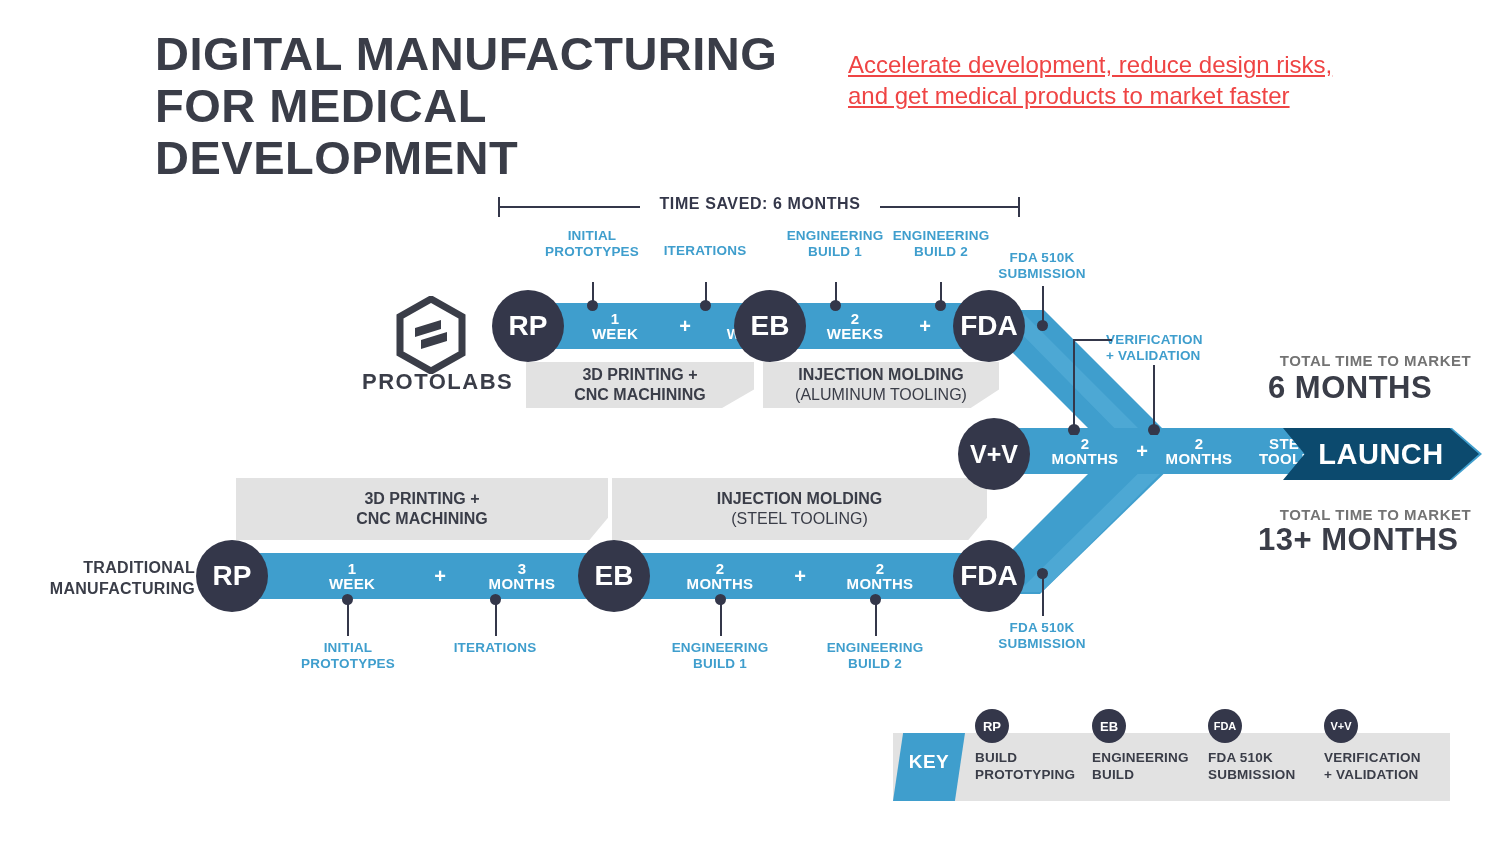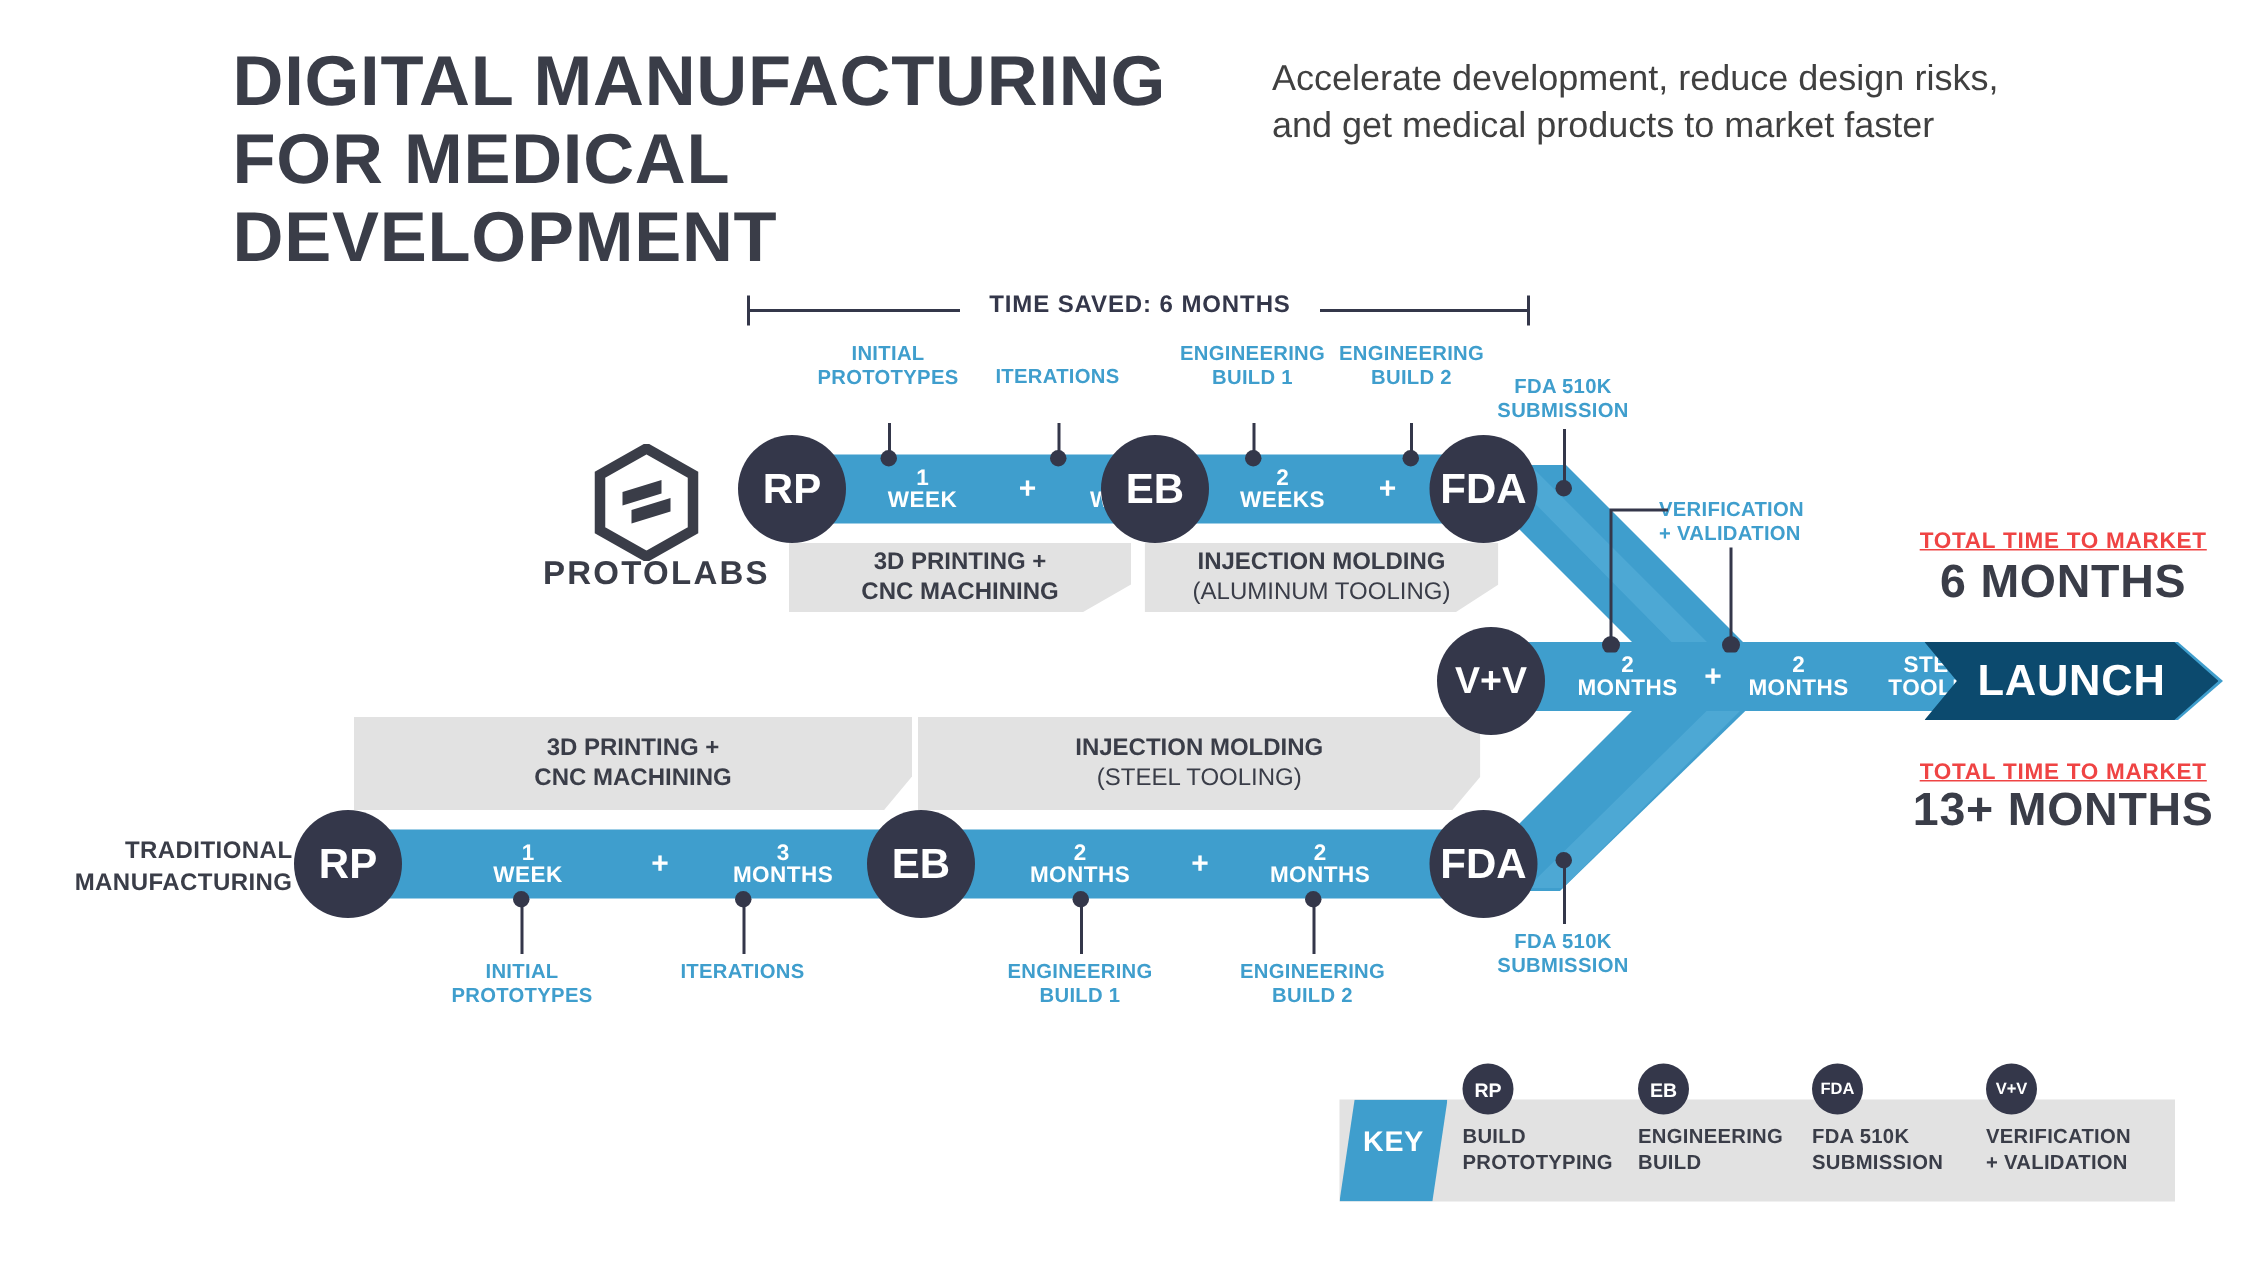--- a/index.html
+++ b/index.html
@@ -3,22 +3,22 @@
 <meta charset="utf-8">
 <style>
   html,body{margin:0;padding:0;background:#ffffff;}
   body{width:1500px;height:844px;position:relative;overflow:hidden;
        font-family:"Liberation Sans","DejaVu Sans",sans-serif;color:#383b45;}
   .abs{position:absolute;}
 
   
   #title{left:155px;top:28px;width:700px;font-size:47px;line-height:52px;
          font-weight:bold;letter-spacing:0.5px;color:#3a3d48;}
-  #subtitle{left:848px;top:37px;width:600px;font-size:24px;line-height:31px;
-            font-weight:normal;color:#404040;}
+  #subtitle{left:848px;top:49px;width:600px;font-size:24px;line-height:31px;
+            font-weight:normal;color:#ef4444;text-decoration:underline;}
 
   
   .bar{background:#3f9ecd;height:46px;}
   .bar-lo{background:#3f9ecd;height:46px;}
   .node{background:#34374a;border-radius:50%;color:#fff;font-weight:bold;
         display:flex;align-items:center;justify-content:center;z-index:6;}
   .node.big{width:72px;height:72px;font-size:28px;}
   .node.vv{width:72px;height:72px;font-size:25px;}
   .seg{position:absolute;top:0;height:46px;display:flex;flex-direction:column;
        align-items:center;justify-content:center;color:#ffffff;
@@ -37,22 +37,22 @@
   .dot{background:#34374a;border-radius:50%;width:11px;height:11px;z-index:7;}
 
   
   #ts-line{left:498px;top:206px;width:522px;height:2px;background:#34374a;}
   #ts-capL{left:498px;top:197px;width:2px;height:20px;background:#34374a;}
   #ts-capR{left:1018px;top:197px;width:2px;height:20px;background:#34374a;}
   #ts-label{left:640px;top:195px;width:240px;text-align:center;background:#fff;
             font-size:16px;font-weight:bold;letter-spacing:.6px;color:#34374a;}
 
   
-  .tot-s{font-size:15px;font-weight:bold;letter-spacing:.5px;text-align:center;color:#ef4444;text-decoration:underline;}
-  .tot-b{font-size:31px;font-weight:bold;text-align:center;color:#3a3d48;letter-spacing:.5px;}
+  .tot-s{font-size:15px;font-weight:bold;letter-spacing:.5px;text-align:center;color:#737373;}
+  .tot-b{font-size:31px;font-weight:bold;text-align:left;color:#3a3d48;letter-spacing:.5px;}
 
   
   #plogo{left:394px;top:296px;}
   #pname{left:362px;top:369px;font-size:22px;font-weight:bold;letter-spacing:1.5px;color:#3a3d48;}
 
   
   #trad{left:15px;top:557px;width:180px;text-align:right;font-size:16px;
         line-height:21px;font-weight:bold;letter-spacing:.3px;color:#3a3d48;}
 
   

